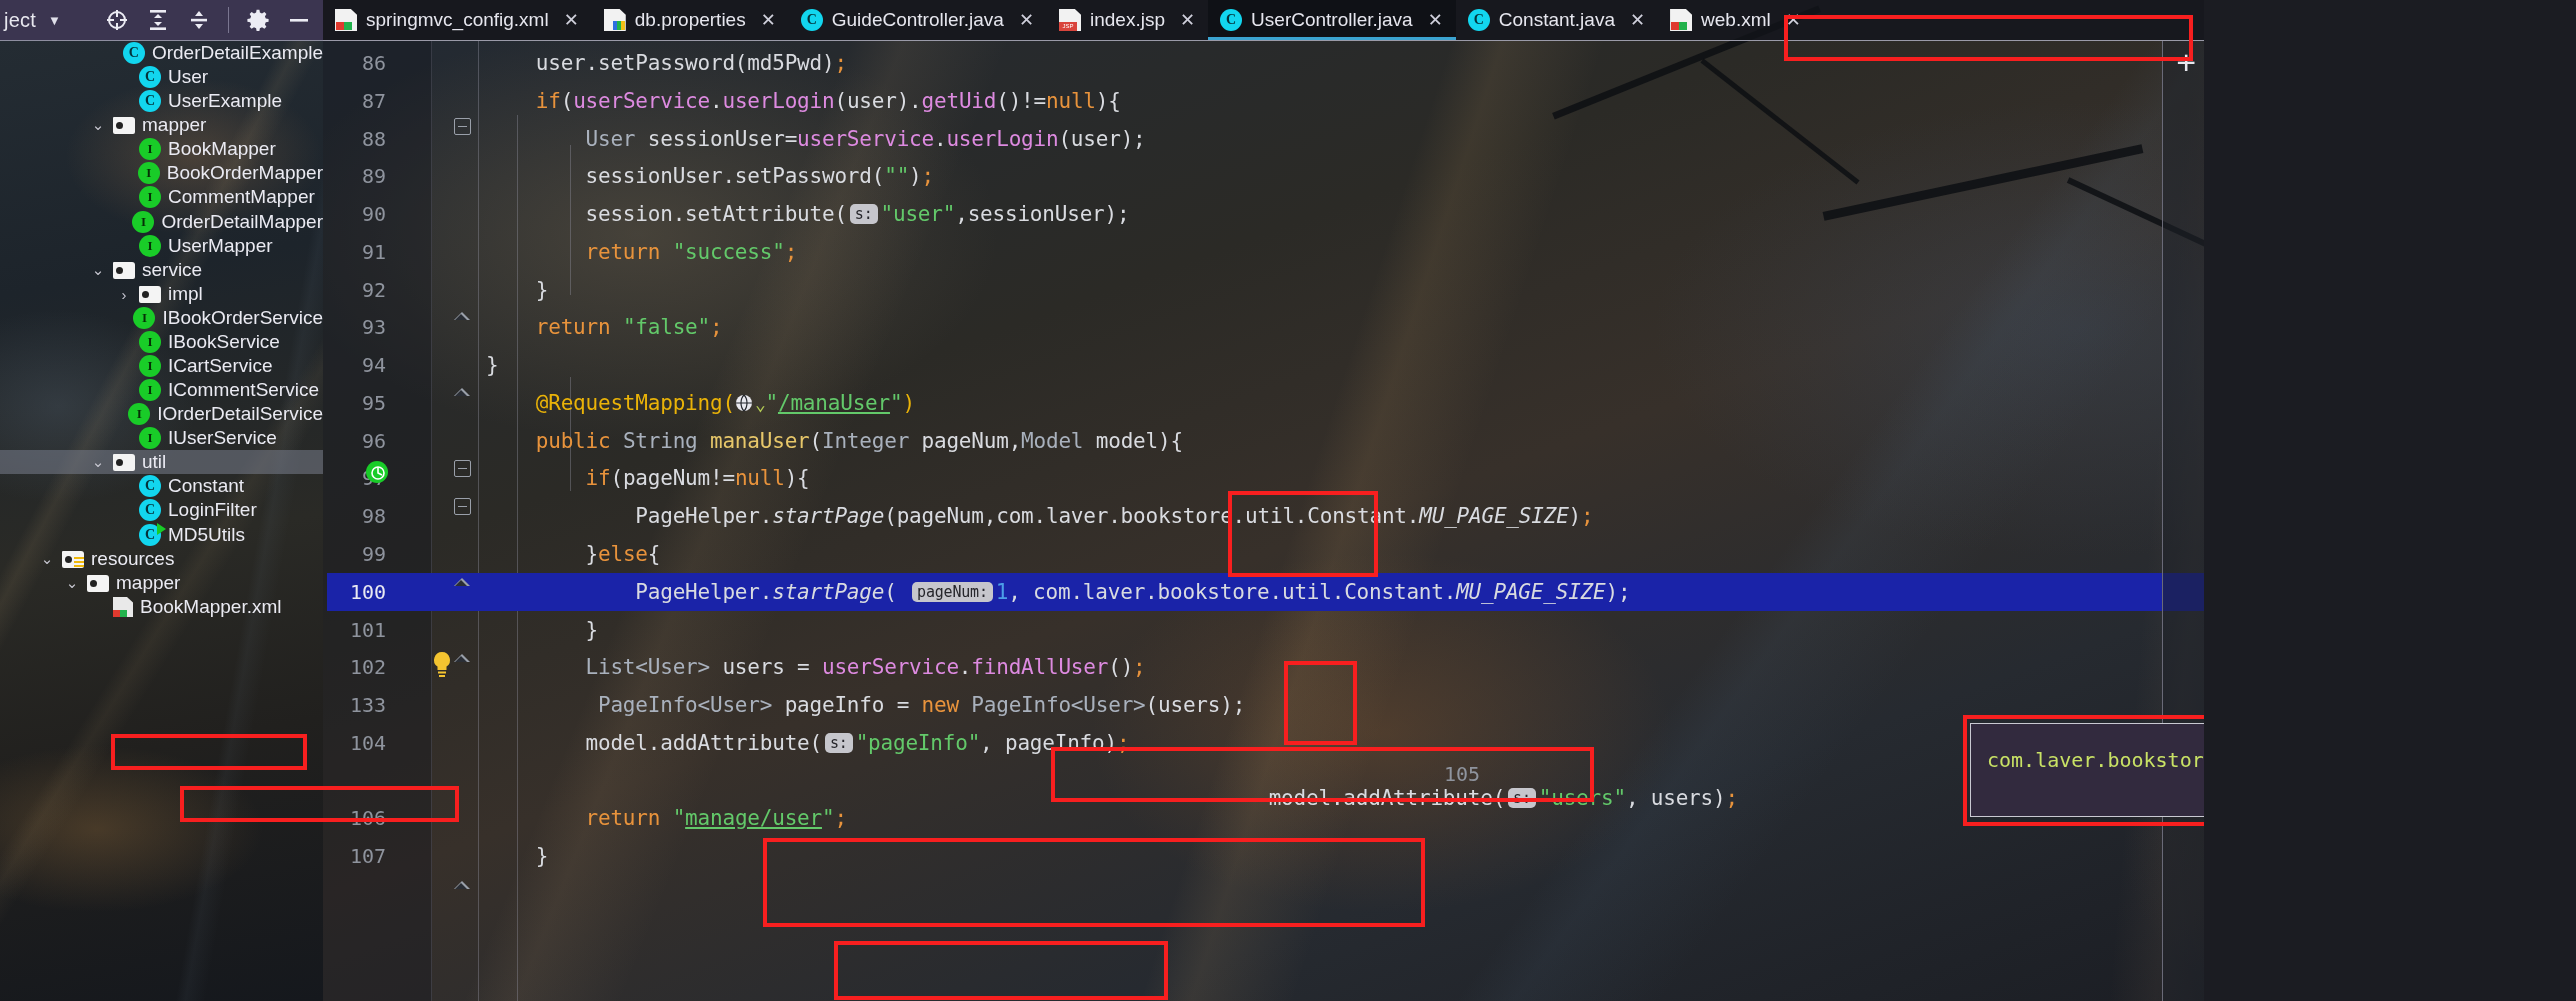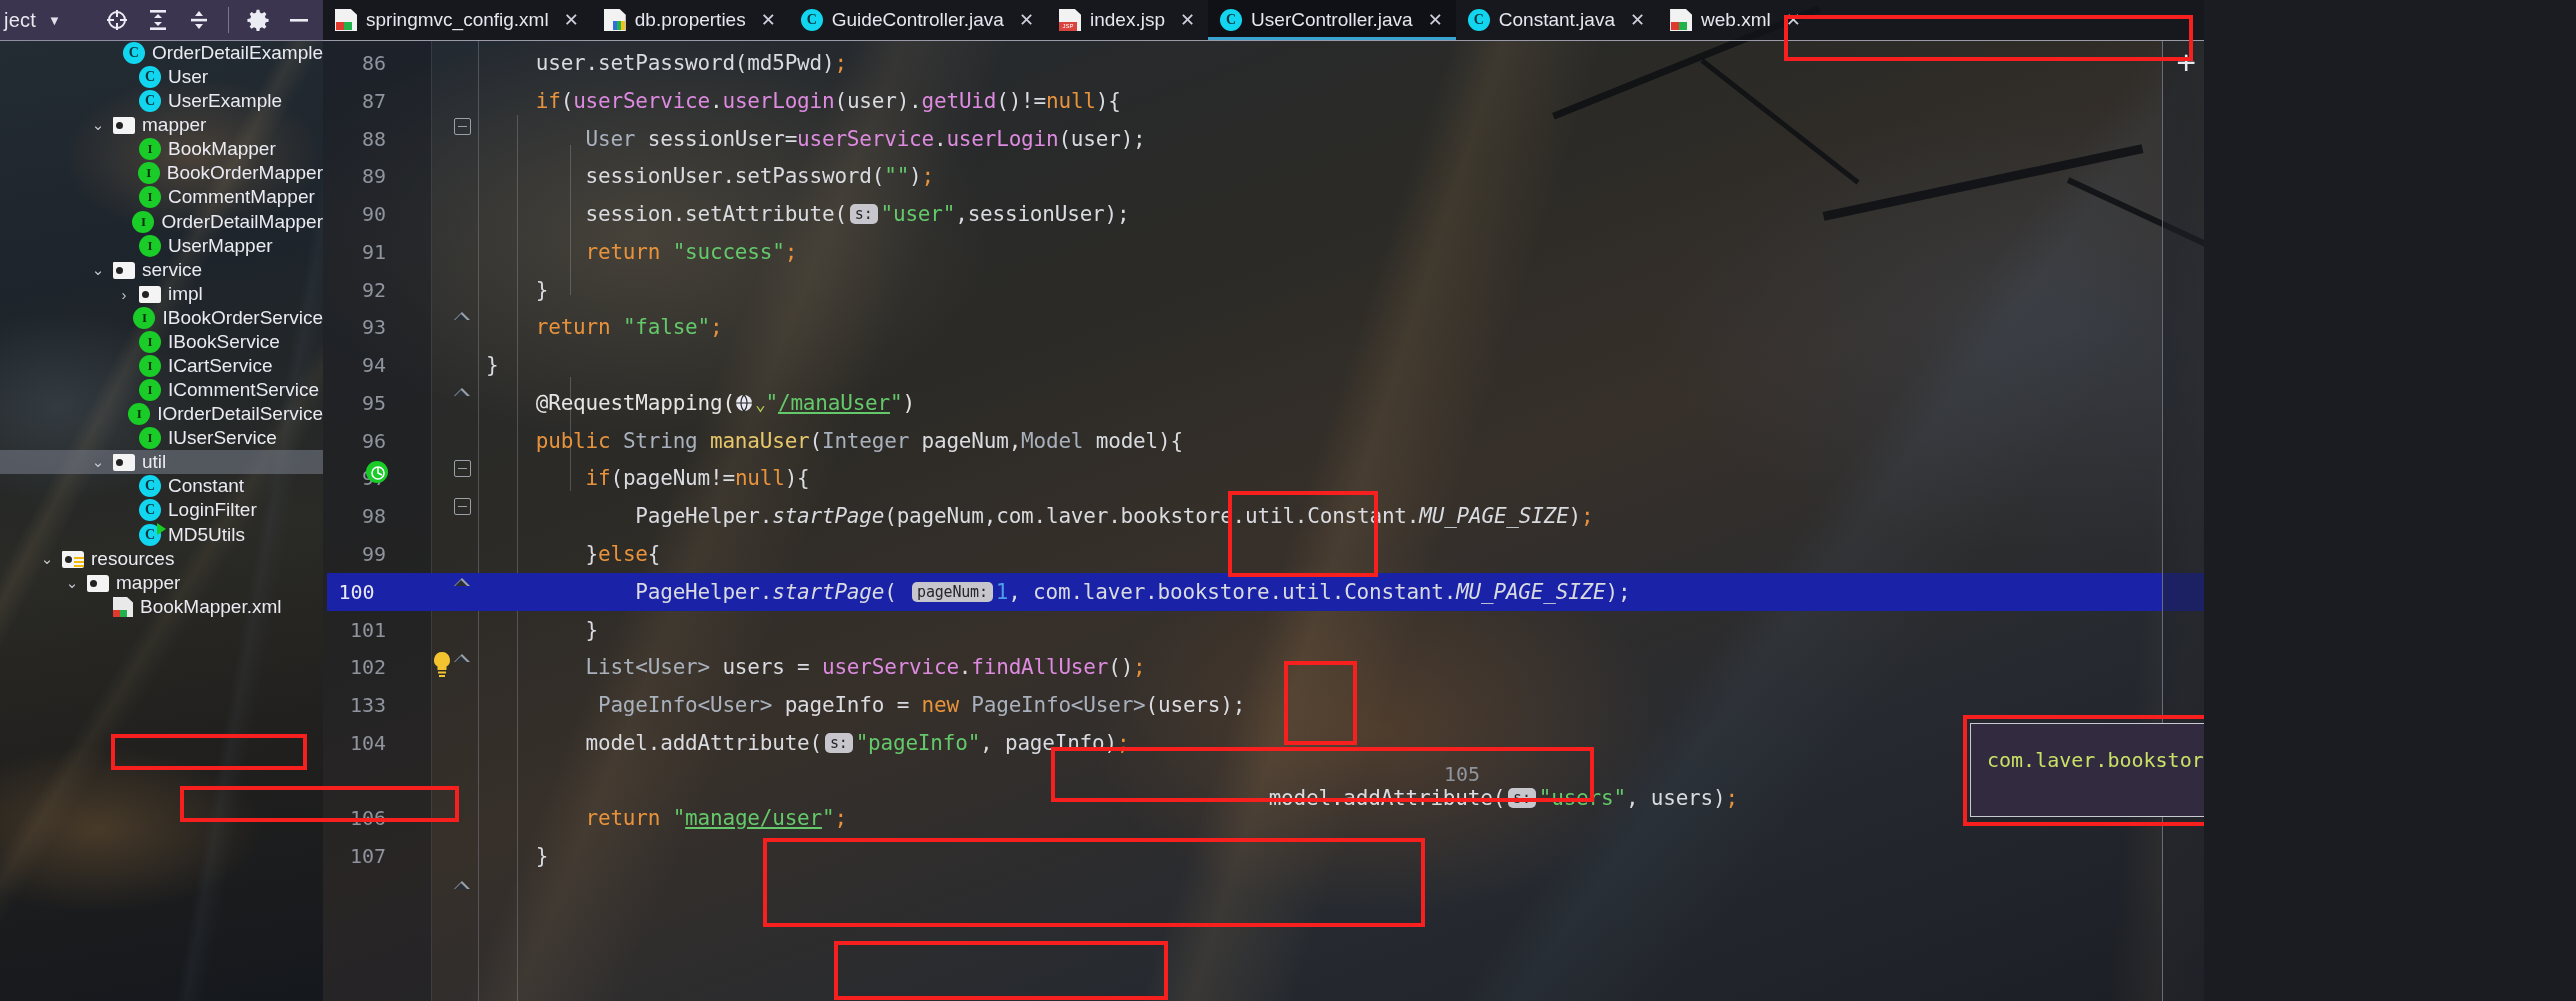--- a/index.html
+++ b/index.html
@@ -108,31 +108,31 @@
   
   .editor { position:absolute; left:323px; top:41px; width:2253px; height:961px; overflow:hidden;
     font-family:"DejaVu Sans Mono", monospace; }
   .gutter-bg { position:absolute; left:0; top:0; width:109px; height:100%;
     background:rgba(22,25,31,.42); border-right:1px solid rgba(120,120,135,.30); }
   .vline { position:absolute; top:0; bottom:0; width:1px; background:rgba(150,150,165,.38); }
 
   .line { position:absolute; left:4px; width:100%; height:38px; display:flex; align-items:center; }
   .line.cur { background:#1a23a8; }
   .lnum { width:65px; text-align:right; color:#8f949e; font-size:20px; padding-right:6px; }
-  .lnum.cur { color:#e9e9f2;text-align:center; }
+  .lnum.cur { color:#e9e9f2; }
   .code { font-size:21px; white-space:pre; color:#d9dbe0; letter-spacing:-0.2px; }
 
   
   .k   { color:#e8933c; }              
   .s   { color:#63c96a; }              
   .n   { color:#4b9ee8; }              
   .m   { color:#e7c76a; }              
   .f   { color:#dd8ae0; }              
   .t   { color:#d9dbe0; }              
-  .a   { color:#e5e5e5; }              
+  .a   { color:#eab308; }              
   .it  { font-style:italic; }
   .ul  { text-decoration:underline; text-decoration-color:#63c96a; }
   .ty  { color:#a9b1bd; }
 
   .hint { display:inline-block; background:#c6c6cc; color:#26262b; border-radius:5px;
     font-size:15px; padding:1px 5px; margin:0 3px; vertical-align:2px;
     font-family:"DejaVu Sans Mono", monospace; }
 
   
   .fold { position:absolute; left:131px; width:17px; height:17px; border:1.4px solid #9aa0aa; }

